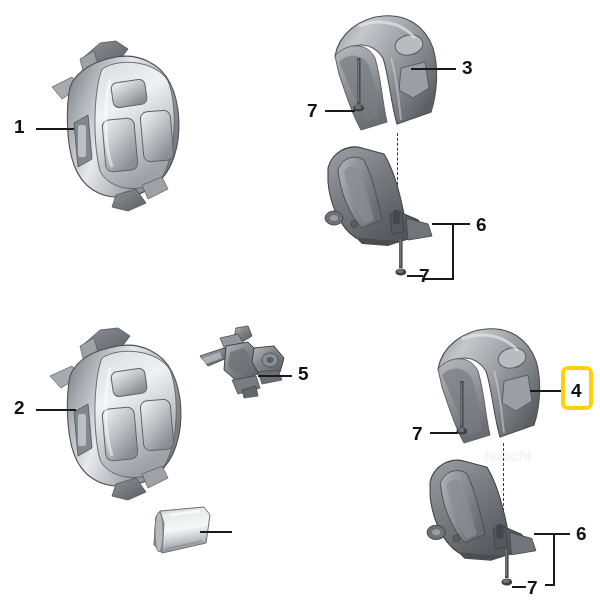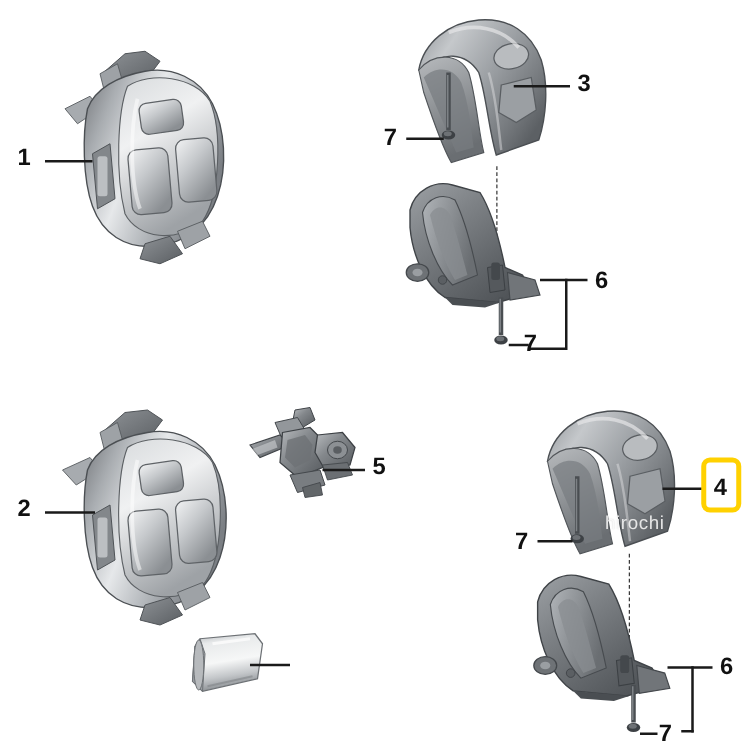--- a/index.html
+++ b/index.html
@@ -40,20 +40,21 @@
     box-sizing: border-box;
   }
   .watermark {
     position: absolute;
     font-family: "Liberation Sans", sans-serif;
     font-size: 15px;
     color: rgba(255,255,255,0.82);
     letter-spacing: 0.5px;
     user-select: none;
     text-shadow: 0 0 1px rgba(120,120,120,0.35);
+    margin-top: 37px;
   }
   .centerline {
     position: absolute;
     width: 0;
     border-left: 1.4px dashed #3a3a3a;
   }
 </style>
 </head>
 <body>
 

